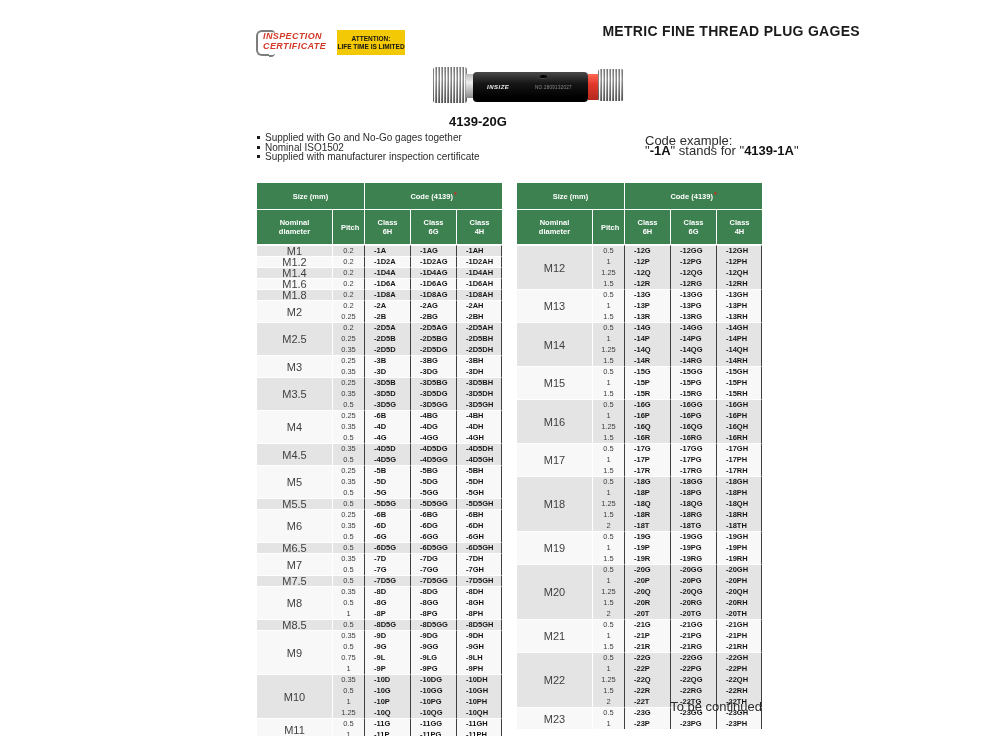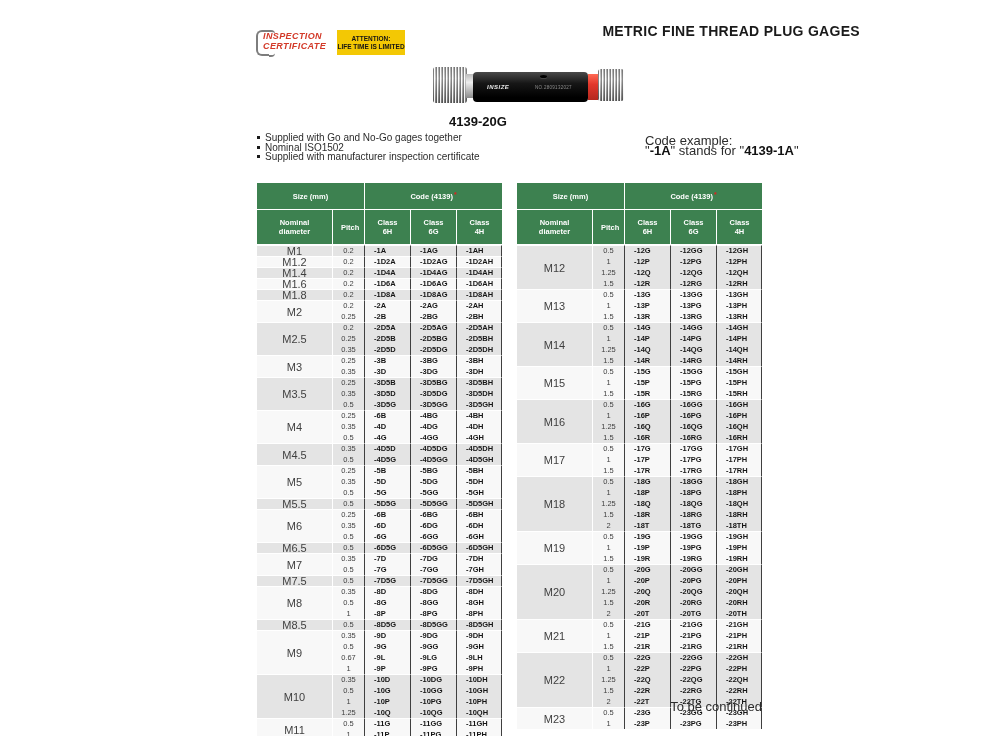--- a/index.html
+++ b/index.html
@@ -367,21 +367,21 @@
           <td class="td-code">-9DG</td>
           <td class="td-code td-code-last">-9DH</td>
         </tr>
         <tr class="shade-b">
           <td class="td-pitch">0.5</td>
           <td class="td-code">-9G</td>
           <td class="td-code">-9GG</td>
           <td class="td-code td-code-last">-9GH</td>
         </tr>
         <tr class="shade-b">
-          <td class="td-pitch">0.67</td>
+          <td class="td-pitch">0.75</td>
           <td class="td-code">-9L</td>
           <td class="td-code">-9LG</td>
           <td class="td-code td-code-last">-9LH</td>
         </tr>
         <tr class="shade-b">
           <td class="td-pitch">1</td>
           <td class="td-code">-9P</td>
           <td class="td-code">-9PG</td>
           <td class="td-code td-code-last">-9PH</td>
         </tr>

